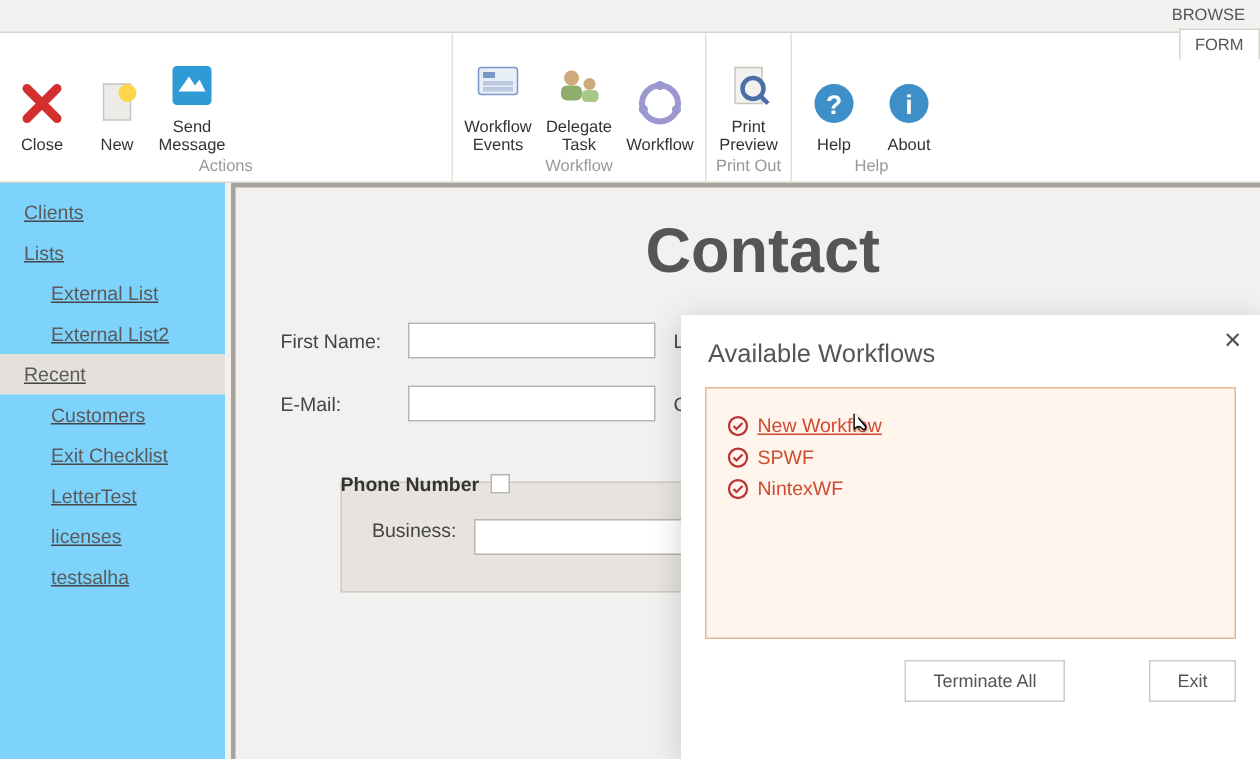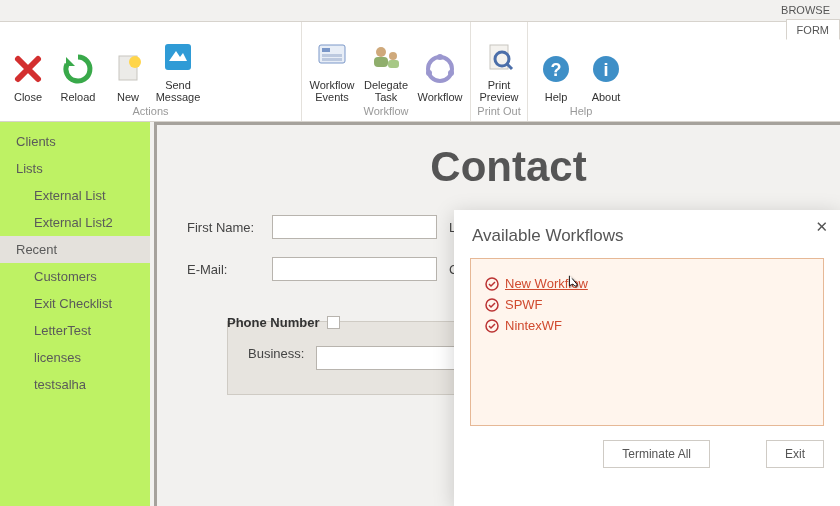--- a/index.html
+++ b/index.html
@@ -15,21 +15,21 @@
   .ribbon { background:#fff; border-bottom:1px solid #d7d3cd; display:flex; height:100px; }
   .ribbon-group { border-right:1px solid #e4e1dc; padding:4px 4px 2px; display:flex; flex-direction:column; }
   .ribbon-items { display:flex; align-items:flex-end; gap:2px; flex:1; }
   .ribbon-btn { display:flex; flex-direction:column; align-items:center; justify-content:flex-start; width:48px; padding:2px 2px 0; cursor:pointer; font-size:11px; color:#333; text-align:center; line-height:1.1; }
   .ribbon-btn .icon { width:36px; height:36px; margin:2px auto 4px; }
   .ribbon-group-label { font-size:11px; color:#999; text-align:center; padding:2px 0 2px; }
   .dropdown-arrow { font-size:8px; color:#555; margin-top:1px; }
 
   
   .content-row { display:flex; height:calc(506px - 122px); }
-  .sidebar { width:150px; background:#bef264; padding-top:6px; }
+  .sidebar { width:150px; background:#7dd3fc; padding-top:6px;text-decoration:underline; }
   .side-item { padding:6px 8px 6px 16px; font-size:13px; color:#5a5a5a; cursor:pointer; }
   .side-item.parent { padding-left:16px; }
   .side-item.child { padding-left:34px; font-size:13px; color:#5a5a5a; }
   .side-item.sel { background:#e4e1dc; }
 
   
   .form-wrap { flex:1; position:relative; background:#f2f1ef; padding-top:12px; padding-left:6px; }
   .form-border { position:absolute; left:4px; right:-20px; top:0; bottom:-20px; border:3px solid #a6a29c; border-right:none; border-bottom:none; background:#f2f1ef; padding:18px 0 0 0; }
   .form-title { text-align:center; font-size:42px; font-weight:700; color:#555; margin-bottom:24px; }
   .form-row { display:flex; align-items:center; margin:0 0 18px 30px; }
@@ -64,29 +64,20 @@
 <div class="ribbon">
   <div class="ribbon-group" style="flex-basis:302px">
     <div class="ribbon-items">
       <div class="ribbon-btn">
         <div class="icon">
           <svg viewBox="0 0 36 36">
               <path d="M8 8 L28 28 M28 8 L8 28" stroke="#d32f2f" stroke-width="6" stroke-linecap="round"></path>
             </svg>
         </div>
         <span>Close</span>
-      </div>
-      <div class="ribbon-btn">
-        <div class="icon">
-          <svg viewBox="0 0 36 36">
-              <path d="M18 6 a12 12 0 1 1 -11 7" fill="none" stroke="#39a94a" stroke-width="5"></path>
-              <path d="M6 6 l0 9 l9 0 z" fill="#39a94a"></path>
-            </svg>
-        </div>
-        <span>Reload</span>
       </div>
       <div class="ribbon-btn">
         <div class="icon">
           <svg viewBox="0 0 36 36">
               <rect x="9" y="5" width="18" height="24" fill="#ecebe8" stroke="#c8c5bf"></rect>
               <circle cx="25" cy="11" r="6" fill="#ffd54a"></circle>
               <path d="M25 6v10M20 11h10" stroke="#ffd54a" stroke-width="2"></path>
             </svg>
         </div>
         <span>New</span>

